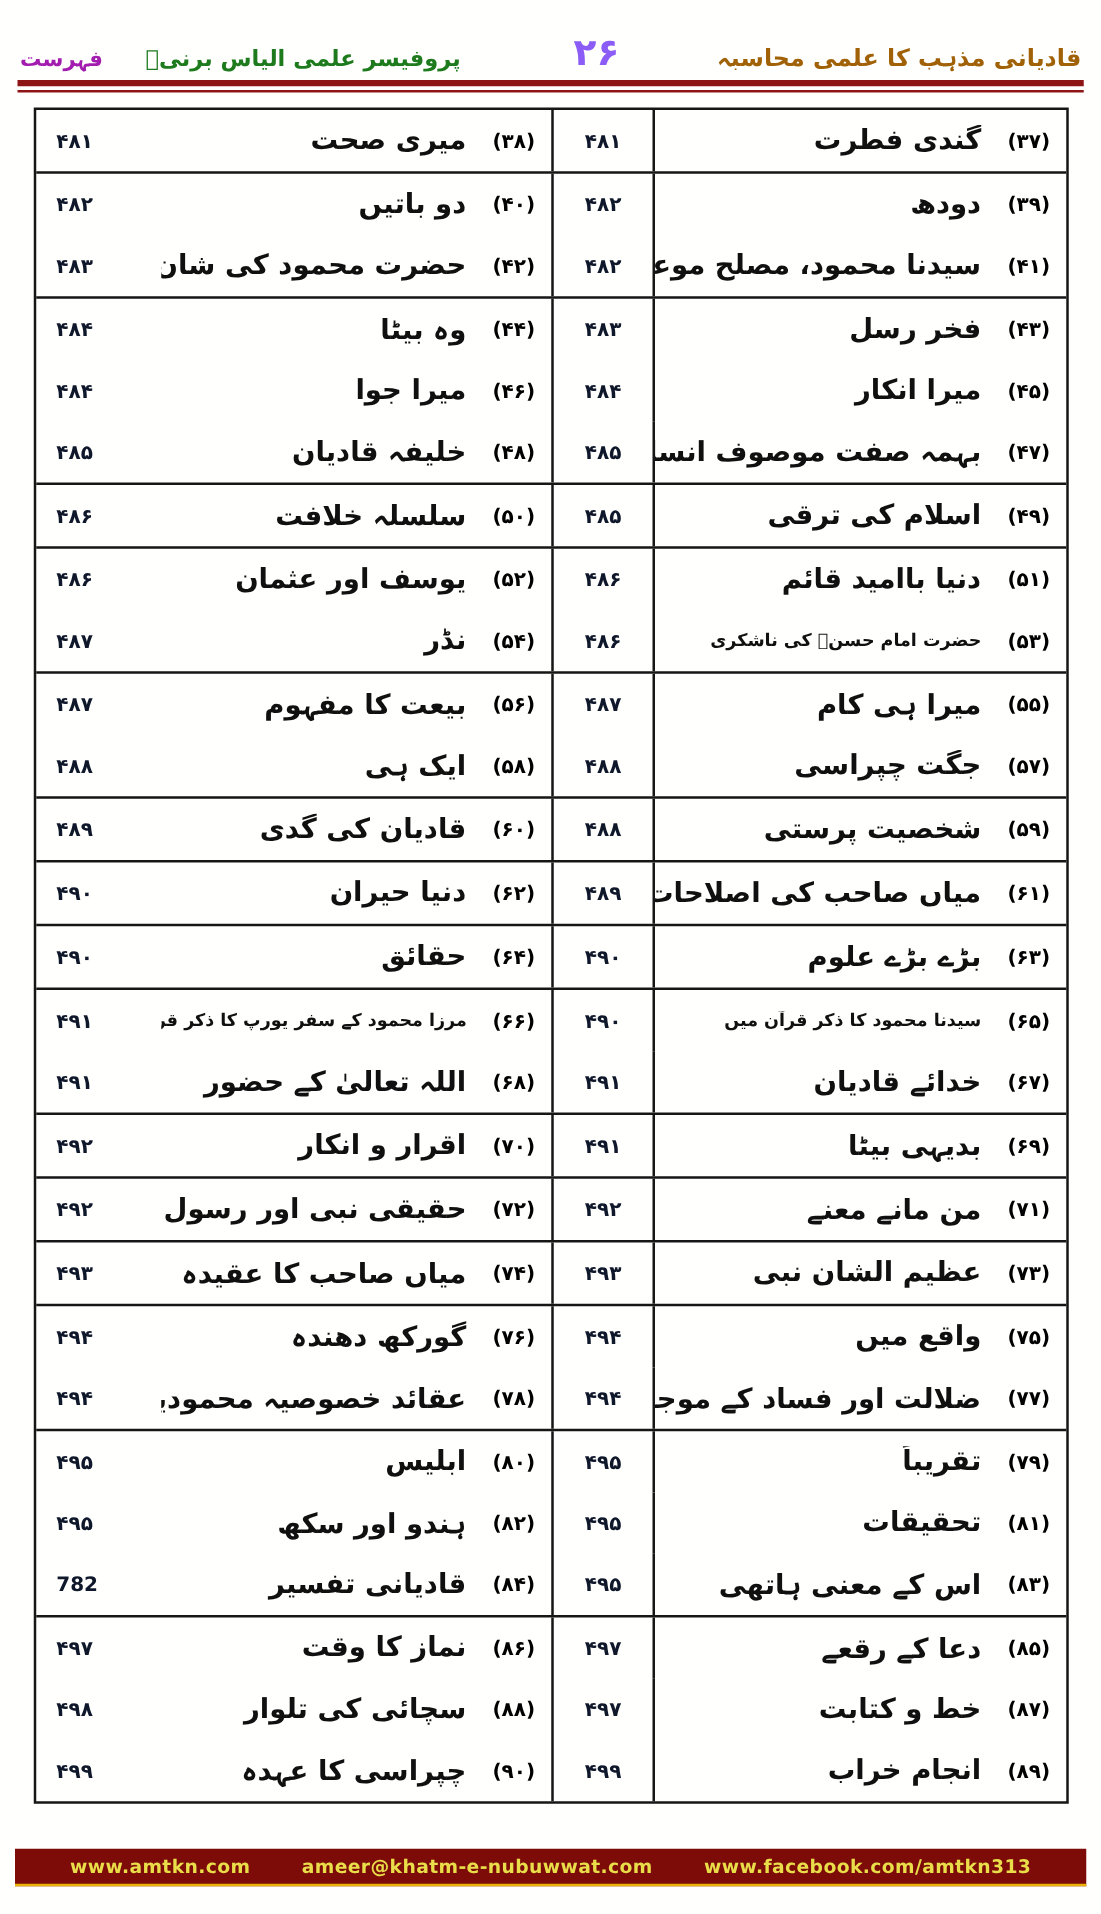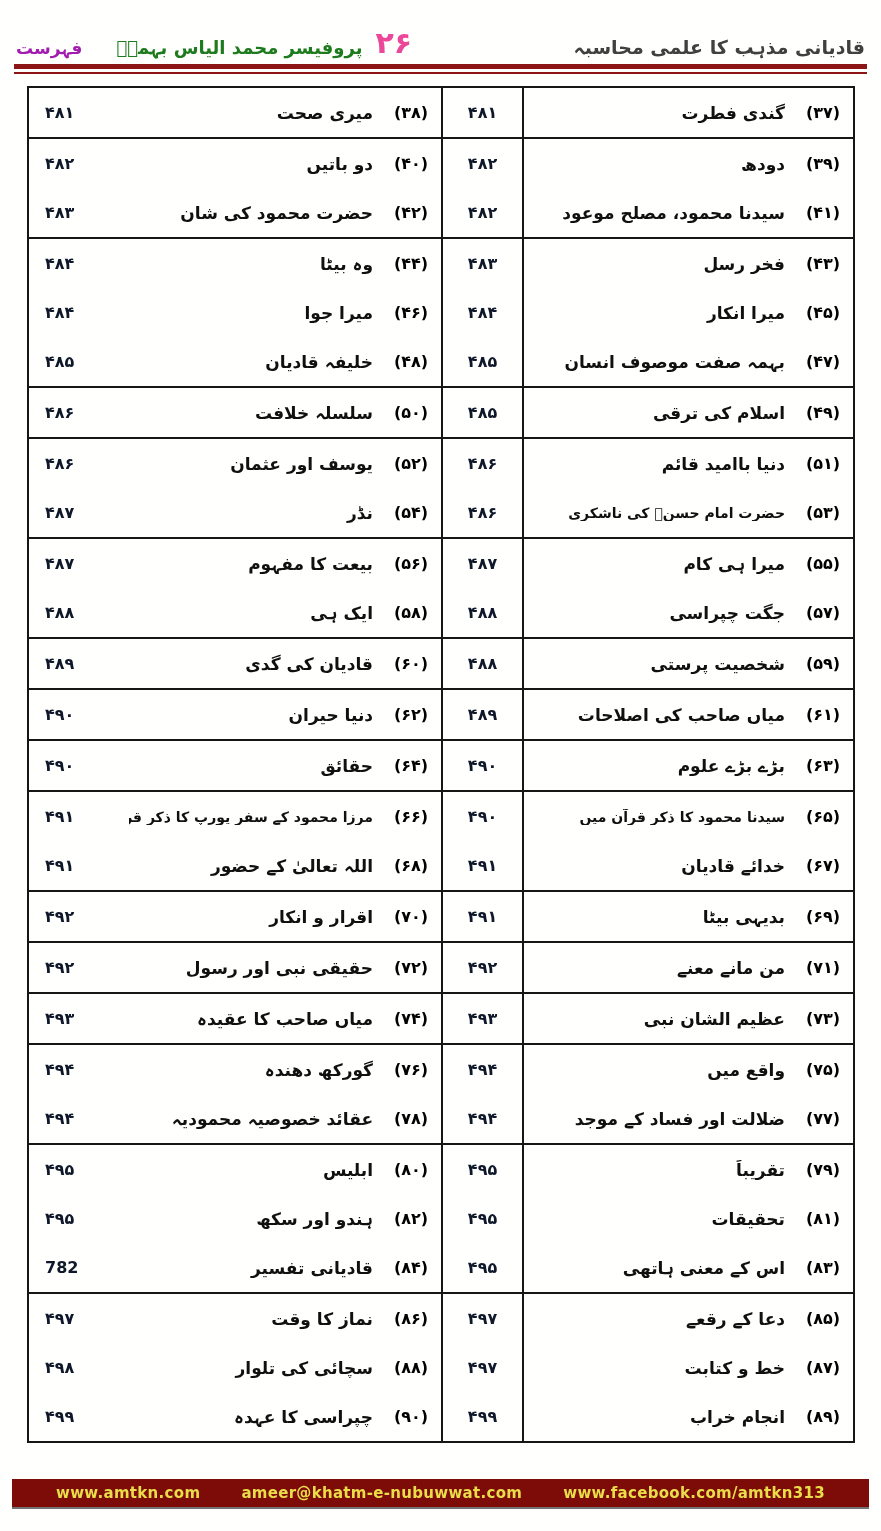--- a/index.html
+++ b/index.html
@@ -2,62 +2,62 @@
 <html><head>
 <meta charset="utf-8">
 <style>
   * { box-sizing: border-box; margin: 0; padding: 0; }
   html, body { background: #ffffff; }
   body { width: 881px; height: 1531px; font-family: "DejaVu Sans", sans-serif; }
   .page { width: 881px; height: 1531px; direction: rtl; position: relative; background: #fffffd; overflow: hidden; }
 
   
   .header { display: flex; align-items: flex-end; padding: 12px 16px 0 16px; height: 58px; }
-  .h-title { flex: 1; text-align: right; color: #404040; font-size: 19px; font-weight: 700; padding-left: 10px; }
-  .h-num { width: 120px; text-align: left; color: #ec4899; font-size: 30px; font-weight: 700; line-height: 1; }
+  .h-title { flex: 1; text-align: right; color: #a16207; font-size: 19px; font-weight: 700; padding-left: 10px; }
+  .h-num { width: 120px; text-align: right; color: #8b5cf6; font-size: 30px; font-weight: 700; line-height: 1; }
   .h-left { flex: 1; display: flex; justify-content: flex-end; align-items: flex-end; gap: 34px; }
   .h-author { color: #1d7a1d; font-size: 18px; font-weight: 700; }
   .h-toc { color: #a21caf; font-size: 17px; font-weight: 700; }
 
   
   .rule-thick { height: 5px; background: #8e1515; margin: 6px 14px 0 14px; }
   .rule-thin  { height: 2px; background: #8e1515; margin: 3px 14px 0 14px; }
 
   
   .toc { margin: 12px 26px 0 27px; border: 2px solid #161616; background: #fffffd; }
   .group { display: flex; border-bottom: 2px solid #161616; }
   .group:last-child { border-bottom: none; }
   .half { width: 50%; display: flex; flex-direction: column; }
   .half-r { border-left: 2px solid #161616; } 
   .entry { display: flex; align-items: center; height: 49px; }
   .num { width: 60px; text-align: center; font-size: 16px; font-weight: 700; color: #000000; flex: none; }
-  .title { flex: 1; text-align: right; font-size: 17px; font-weight: 700; color: #101010; padding: 0 8px;
+  .title { flex: 1; text-align: right; font-size: 22px; font-weight: 700; color: #101010; padding: 0 8px;
            white-space: nowrap; overflow: hidden; }
   .title.long { font-size: 14px; letter-spacing: -0.2px; }
   .page-no { font-size: 16px; font-weight: 700; color: #0f172a; flex: none; }
   .half-r .page-no { width: 81px; text-align: center; border-right: 2px solid #161616; align-self: stretch;
                      display: flex; align-items: center; justify-content: center; }
   .half-l .page-no { width: 100px; text-align: left; padding-left: 16px; }
 
   
   .footer { position: absolute; left: 12px; right: 12px; top: 1479px; height: 30px; background: #7d0b07;
-            border-bottom: 2px solid #737373; direction: ltr; display: flex; align-items: center;
+            border-bottom: 2px solid #eab308; direction: ltr; display: flex; align-items: center;
             justify-content: space-between; padding: 0 44px; }
   .footer span { color: #e9dd49; font-size: 15px; font-weight: 700; letter-spacing: 0.3px; }
 </style>
 </head>
 <body>
 
 <div class="page">
 
   <div class="header">
     <div class="h-title">قادیانی مذہب کا علمی محاسبہ</div>
     <div class="h-num">۲۶</div>
     <div class="h-left">
-      <span class="h-author">پروفیسر محمد الیاس بہمہؒ</span>
+      <span class="h-author">پروفیسر علمی الیاس برنیؒ</span>
       <span class="h-toc">فہرست</span>
     </div>
   </div>
 
   <div class="rule-thick"></div>
   <div class="rule-thin"></div>
 
   <div class="toc">
       <div class="group">
         <div class="half half-r">

